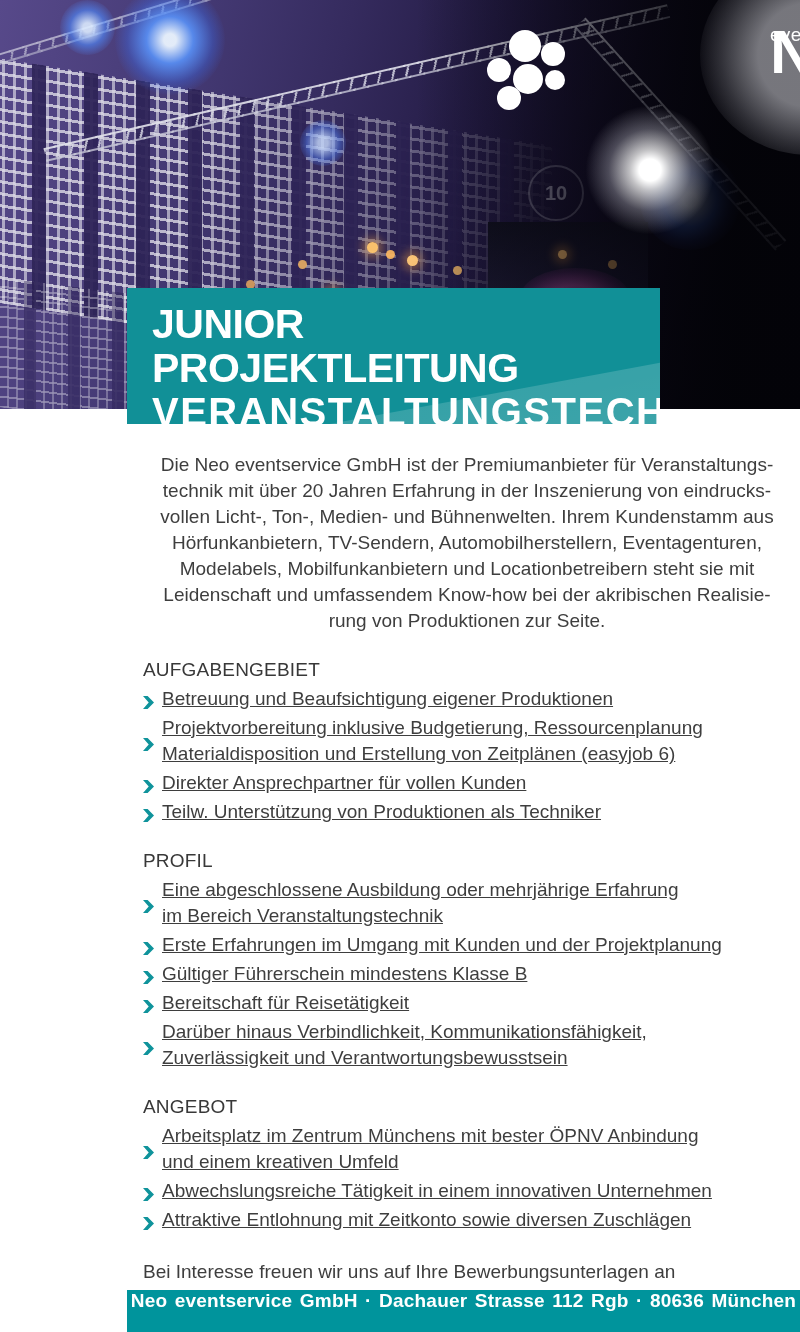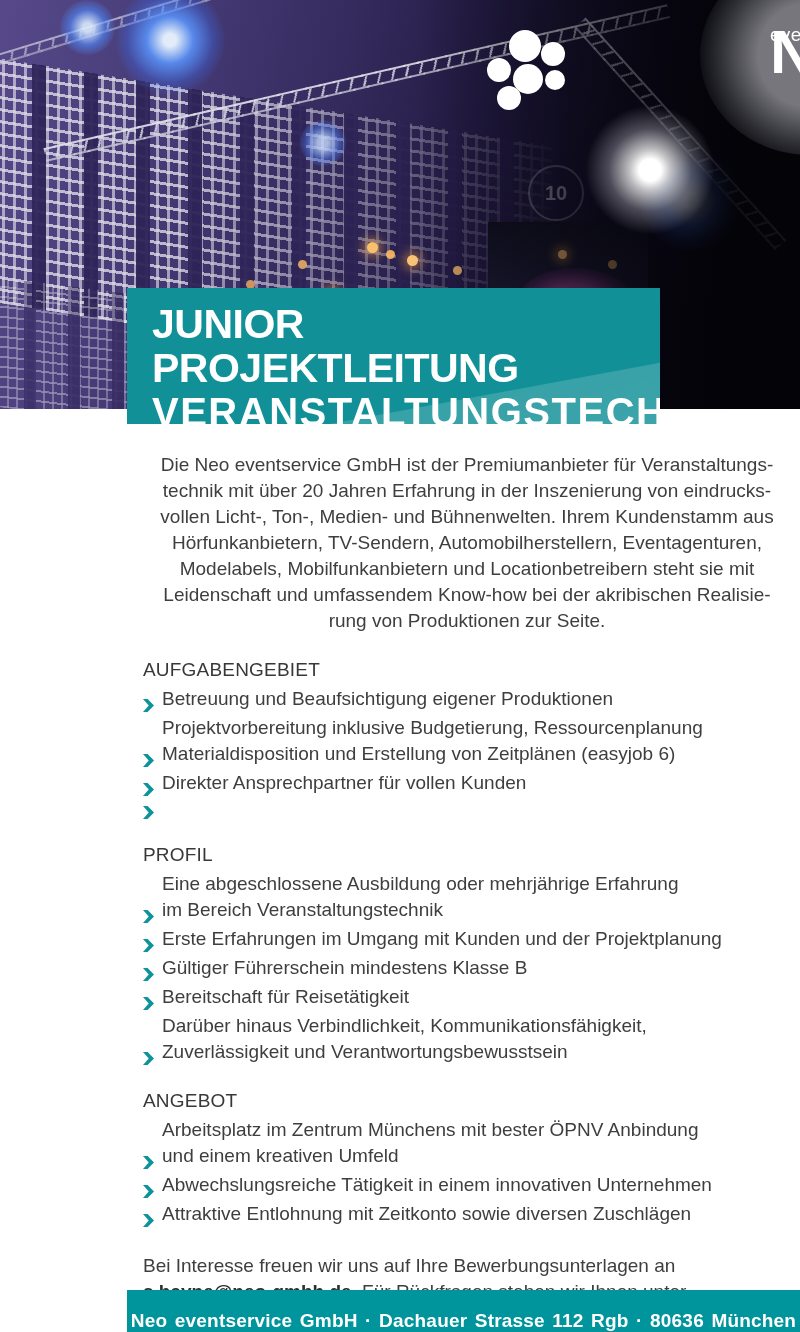--- a/index.html
+++ b/index.html
@@ -88,30 +88,30 @@
   .banner-line2 { font-size:40px; font-weight:bold; letter-spacing:1.5px; line-height:44px; position:relative; z-index:1; }
   .banner-sub   { font-size:20px; font-weight:normal; letter-spacing:2px; margin-top:0; position:relative; z-index:1; }
 
   
   .content { position:absolute; left:143px; top:452px; width:648px; color:#3e3e3e;
              font-size:19px; line-height:26px; }
   .intro { white-space:pre-line;text-align:center; }
   .section { margin-top:23px; }
   .section-heading { font-weight:normal; color:#383838; letter-spacing:.2px; }
   .bullets { list-style:none; }
-  .bullets li { display:flex; align-items:flex-end; margin-top:3px; }
+  .bullets li { display:flex; align-items:center; margin-top:3px;text-decoration:underline; }
   .chev { flex:0 0 auto; width:11px; height:13px; margin:7px 8px 0 0; background:#0f939b;
           clip-path:polygon(0 0, 42% 0, 100% 50%, 42% 100%, 0 100%, 52% 50%); }
   .bullet-text { white-space:pre-line; }
   .contact { margin-top:26px; }
   .contact b { color:#2f2f2f; }
 
   
   .footer { position:absolute; left:127px; top:1290px; width:673px; height:42px; background:#00949c;
-            color:#fff; font-size:19px; font-weight:bold; display:flex; align-items:flex-end;
+            color:#fff; font-size:19px; font-weight:bold; display:flex; align-items:flex-start;
             justify-content:center; letter-spacing:.2px; word-spacing:2px; }
 </style>
 </head>
 <body>
 
 <div class="page">
 
   <div class="photo">
     <div class="wall-pattern"></div>
     <div class="wall-pattern2"></div>
@@ -178,20 +178,21 @@
 Materialdisposition und Erstellung von Zeitplänen (easyjob 6)</span>
   </li>
 
   <li>
     <span class="chev"></span>
     <span class="bullet-text">Direkter Ansprechpartner für vollen Kunden</span>
   </li>
 
   <li>
     <span class="chev"></span>
+    <span class="bullet-text">Teilw. Unterstützung von Produktionen als Techniker</span>
   </li>
 </ul>
   </div>
 
   <div class="section">
     <div class="section-heading">PROFIL</div>
     <ul class="bullets">
   <li>
     <span class="chev"></span>
     <span class="bullet-text">Eine abgeschlossene Ausbildung oder mehrjährige Erfahrung

